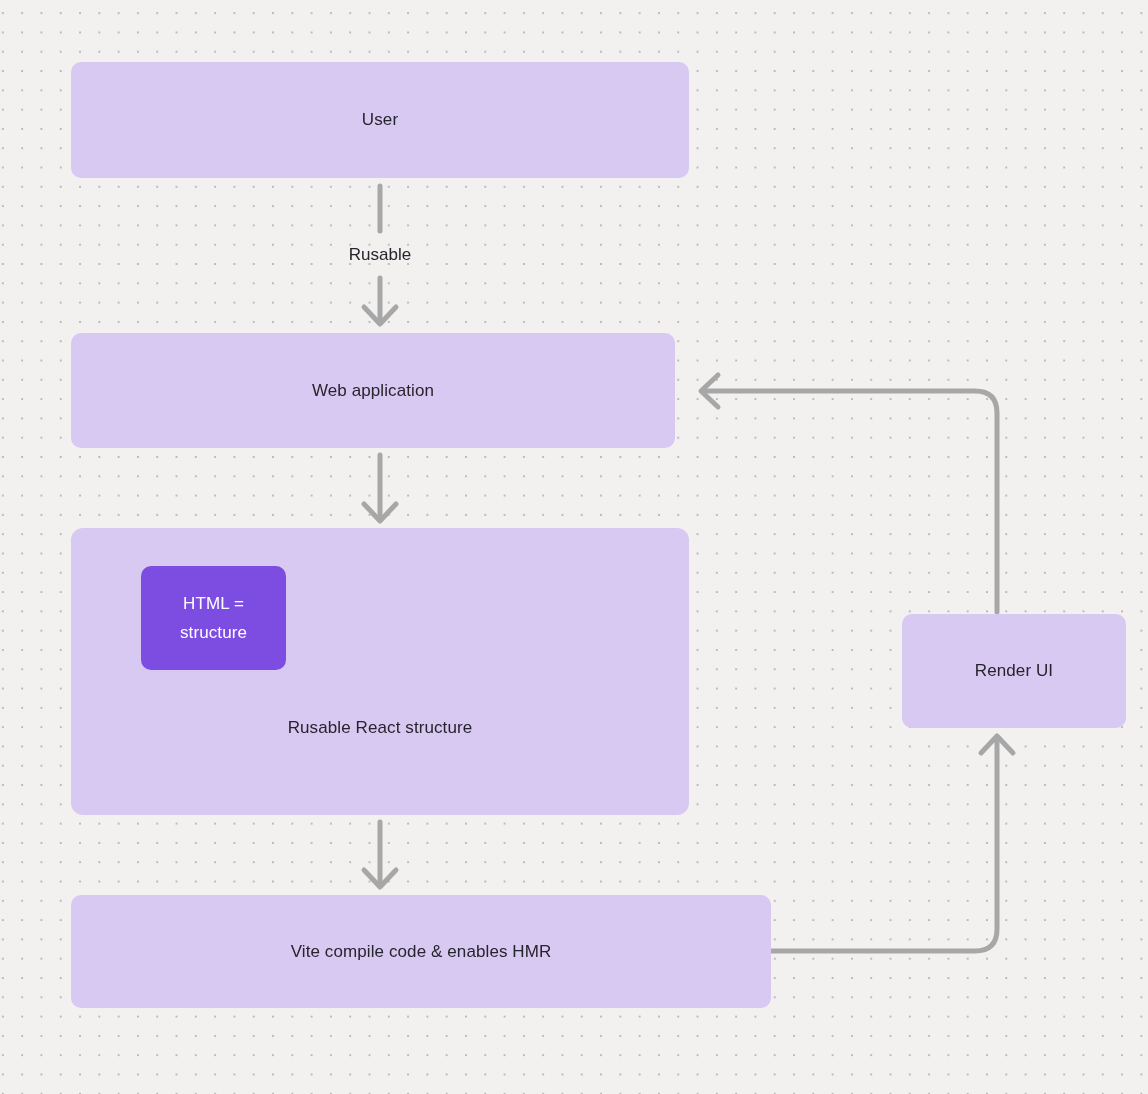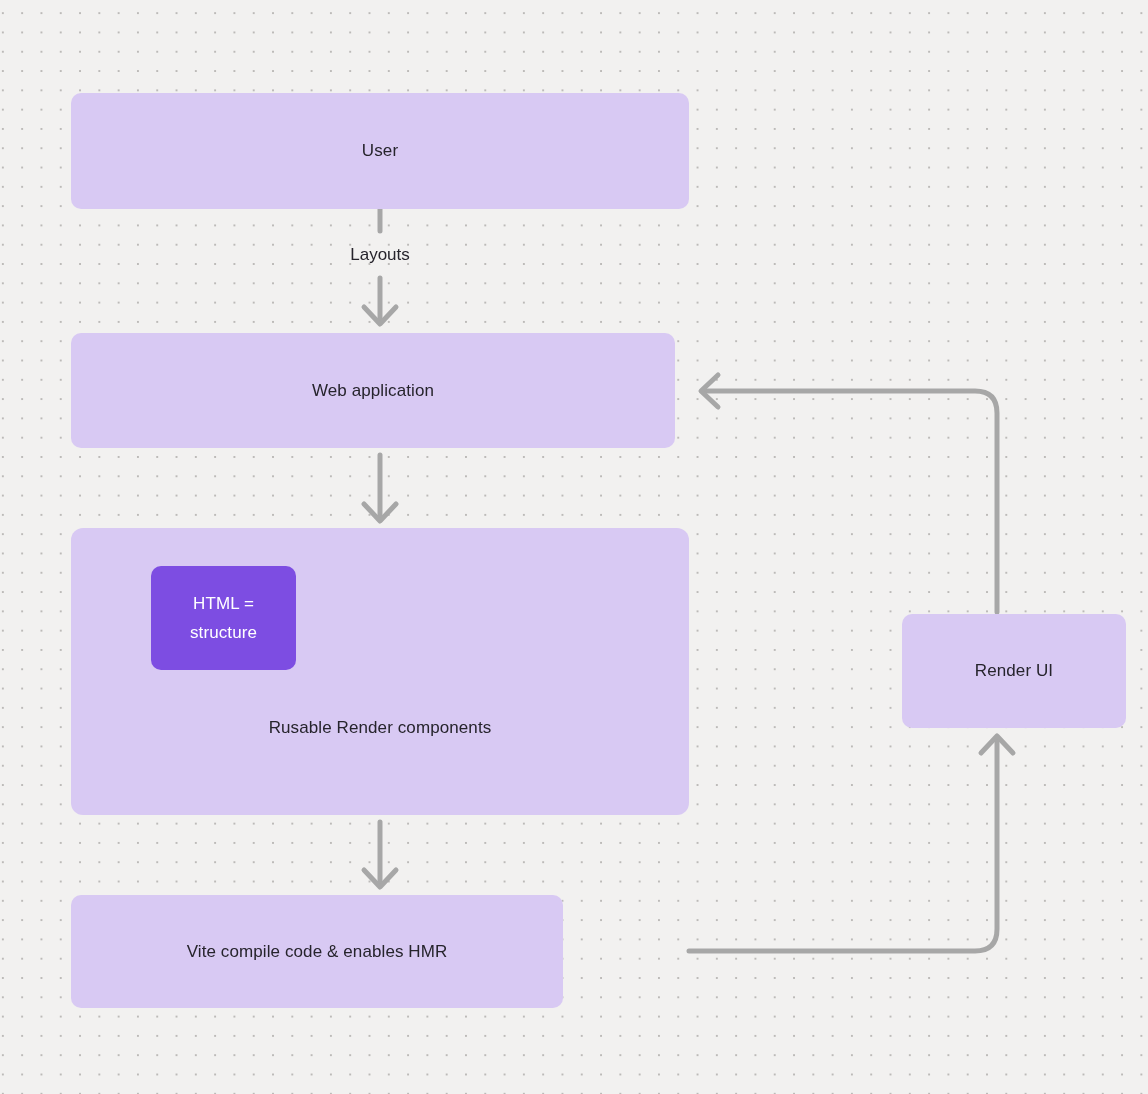--- a/index.html
+++ b/index.html
@@ -54,27 +54,27 @@
     background: var(--node-light);
     color: var(--text-dark);
   }
   .node.dark {
     background: var(--node-dark);
     color: var(--text-light);
     line-height: 29px;
     border-radius: 10px;
     padding: 0 10px;
   }
-  .node-user        { left: 71px;  top: 62px;  width: 618px; height: 116px; margin-top: 31px; }
+  .node-user        { left: 71px;  top: 62px;  width: 618px; height: 116px; }
   .node-webapp      { left: 71px;  top: 333px; width: 604px; height: 115px; }
   .node-components  { left: 71px;  top: 528px; width: 618px; height: 287px; border-radius: 12px; }
-  .node-vite        { left: 71px;  top: 895px; width: 492px; height: 113px; }
+  .node-vite        { left: 71px;  top: 895px; width: 700px; height: 113px; }
   .node-render-ui   { left: 902px; top: 614px; width: 224px; height: 114px; }
   .subnode { position: absolute; top: 38px; width: 145px; height: 104px; }
-  .subnode-html { left: 80px; align-items: center; }
+  .subnode-html { left: 70px; align-items: center; }
   .subnode-css  { left: 237px; }
   .subnode-js   { left: 406px; }
   .components-caption {
     position: absolute;
     left: 0; top: 190px;
     width: 100%;
     text-align: center;
     font-size: 17px;
     font-weight: 500;
     color: var(--text-dark);
@@ -117,31 +117,31 @@
     <g>
       <path d="M997 612 L997 413 Q997 391 975 391 L703 391"></path>
       <polyline points="718,375 701,391 718,407"></polyline>
     </g>
   </svg>
 
   <div class="node light node-user">
     <span>User</span>
   </div>
 
-  <div class="edge-label">Layouts</div>
+  <div class="edge-label">Rusable</div>
 
   <div class="node light node-webapp">
     <span>Web application</span>
   </div>
 
   <div class="node light node-components">
     <div class="node dark subnode subnode-html">
       <span>HTML = structure</span>
     </div>
-    <div class="components-caption">Rusable Render components</div>
+    <div class="components-caption">Rusable React structure</div>
   </div>
 
   <div class="node light node-vite">
     <span>Vite compile code &amp; enables HMR</span>
   </div>
 
   <div class="node light node-render-ui">
     <span>Render UI</span>
   </div>
 

